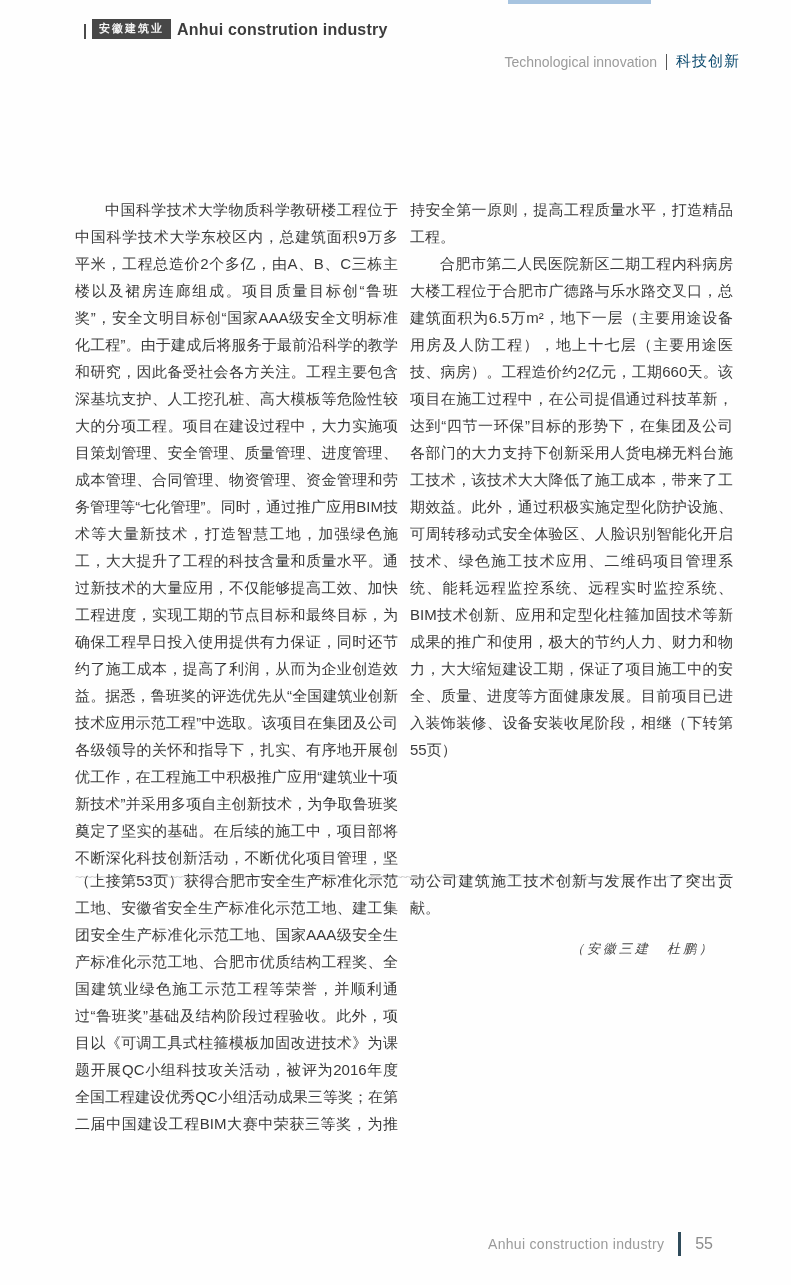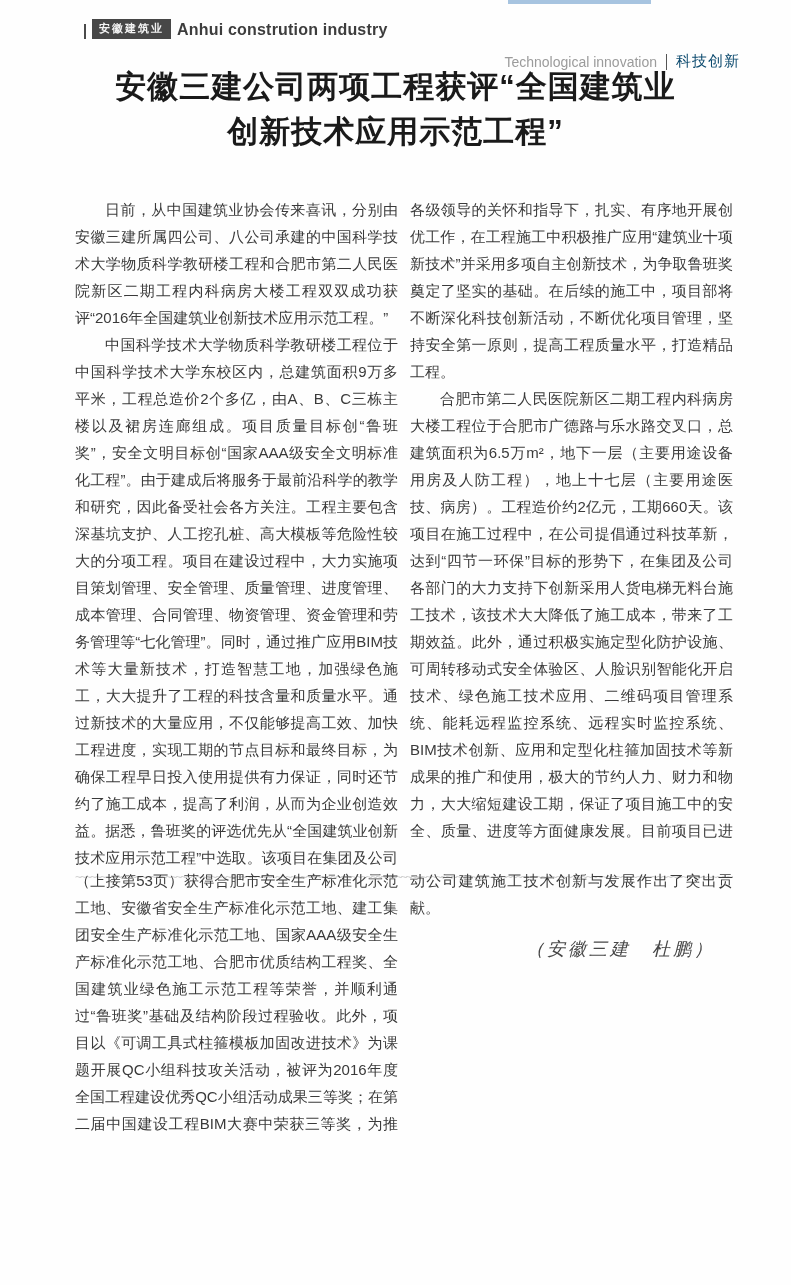--- a/index.html
+++ b/index.html
@@ -68,21 +68,21 @@
   .article-top { top: 196px; height: 675px; }
   .article-bottom { top: 867px; height: 312px; }
 
   .byline {
     text-indent: 0 !important;
     text-align: right;
     padding-right: 18px;
     margin-top: 14px !important;
     font-family: "DejaVu Serif", "Liberation Serif", serif;
     font-style: italic;
-    font-size: 18px;
+    font-size: 13px;
     letter-spacing: 3px;
     color: #474747;
   }
 
   
   .wavy-divider {
     position: absolute; top: 871px; left: 75px;
     width: 658px; height: 13px;
     overflow: hidden; white-space: nowrap;
     color: #cfcfcf; font-size: 12px; line-height: 12px;
@@ -115,32 +115,32 @@
     <span class="brand-box">安徽建筑业</span>
     <span class="brand-en">Anhui constrution industry</span>
   </div>
 
   <div class="header-right">
     <span class="section-en">Technological innovation</span>
     <span class="header-sep"></span>
     <span class="section-cn">科技创新</span>
   </div>
 
-  <h1 class="title">
-    <span>安徽三建公司两项工程获评“全国建筑业</span><br>
-    <span>创新技术应用示范工程”</span>
-  </h1>
 
   <div class="article article-top">
-    <p>日前，从中国建筑业协会传来喜讯，分别由安徽三建所属四公司、八公司承建的中国科学技术大学物质科学教研楼工程和合肥市第二人民医院新区二期工程内科病房大楼工程双双成功获评“2016年全国建筑业创新技术应用示范工程。”</p>
     <p>中国科学技术大学物质科学教研楼工程位于中国科学技术大学东校区内，总建筑面积9万多平米，工程总造价2个多亿，由A、B、C三栋主楼以及裙房连廊组成。项目质量目标创“鲁班奖”，安全文明目标创“国家AAA级安全文明标准化工程”。由于建成后将服务于最前沿科学的教学和研究，因此备受社会各方关注。工程主要包含深基坑支护、人工挖孔桩、高大模板等危险性较大的分项工程。项目在建设过程中，大力实施项目策划管理、安全管理、质量管理、进度管理、成本管理、合同管理、物资管理、资金管理和劳务管理等“七化管理”。同时，通过推广应用BIM技术等大量新技术，打造智慧工地，加强绿色施工，大大提升了工程的科技含量和质量水平。通过新技术的大量应用，不仅能够提高工效、加快工程进度，实现工期的节点目标和最终目标，为确保工程早日投入使用提供有力保证，同时还节约了施工成本，提高了利润，从而为企业创造效益。据悉，鲁班奖的评选优先从“全国建筑业创新技术应用示范工程”中选取。该项目在集团及公司各级领导的关怀和指导下，扎实、有序地开展创优工作，在工程施工中积极推广应用“建筑业十项新技术”并采用多项自主创新技术，为争取鲁班奖奠定了坚实的基础。在后续的施工中，项目部将不断深化科技创新活动，不断优化项目管理，坚持安全第一原则，提高工程质量水平，打造精品工程。</p>
     <p>合肥市第二人民医院新区二期工程内科病房大楼工程位于合肥市广德路与乐水路交叉口，总建筑面积为6.5万m²，地下一层（主要用途设备用房及人防工程），地上十七层（主要用途医技、病房）。工程造价约2亿元，工期660天。该项目在施工过程中，在公司提倡通过科技革新，达到“四节一环保”目标的形势下，在集团及公司各部门的大力支持下创新采用人货电梯无料台施工技术，该技术大大降低了施工成本，带来了工期效益。此外，通过积极实施定型化防护设施、可周转移动式安全体验区、人脸识别智能化开启技术、绿色施工技术应用、二维码项目管理系统、能耗远程监控系统、远程实时监控系统、BIM技术创新、应用和定型化柱箍加固技术等新成果的推广和使用，极大的节约人力、财力和物力，大大缩短建设工期，保证了项目施工中的安全、质量、进度等方面健康发展。目前项目已进入装饰装修、设备安装收尾阶段，相继（下转第55页）</p>
   </div>
 
   <div class="wavy-divider"></div>
 
   <div class="article article-bottom">
     <p class="no-indent">（上接第53页）获得合肥市安全生产标准化示范工地、安徽省安全生产标准化示范工地、建工集团安全生产标准化示范工地、国家AAA级安全生产标准化示范工地、合肥市优质结构工程奖、全国建筑业绿色施工示范工程等荣誉，并顺利通过“鲁班奖”基础及结构阶段过程验收。此外，项目以《可调工具式柱箍模板加固改进技术》为课题开展QC小组科技攻关活动，被评为2016年度全国工程建设优秀QC小组活动成果三等奖；在第二届中国建设工程BIM大赛中荣获三等奖，为推动公司建筑施工技术创新与发展作出了突出贡献。</p>
     <p class="byline">（安徽三建　杜鹏）</p>
   </div>
 
+  <div class="footer">
+    <span class="footer-journal">Anhui construction industry</span>
+    <span class="footer-bar"></span>
+    <span class="footer-page">55</span>
+  </div>
 
 </div>
 
 </body></html>

